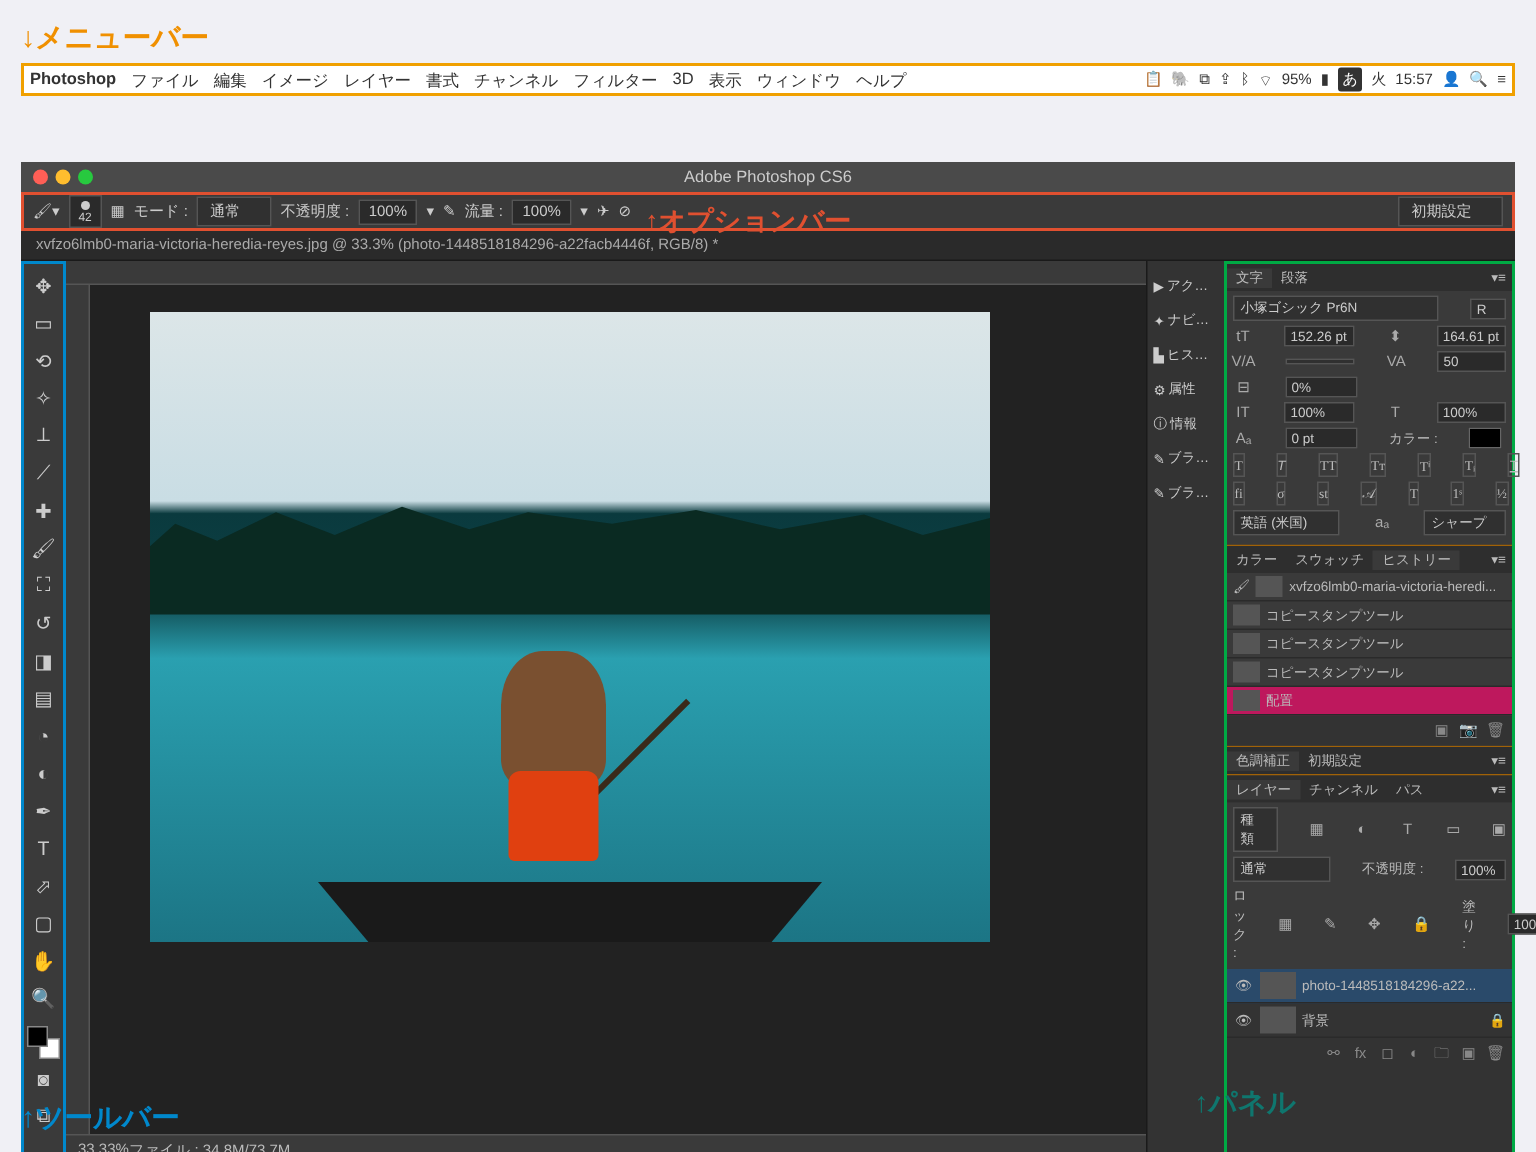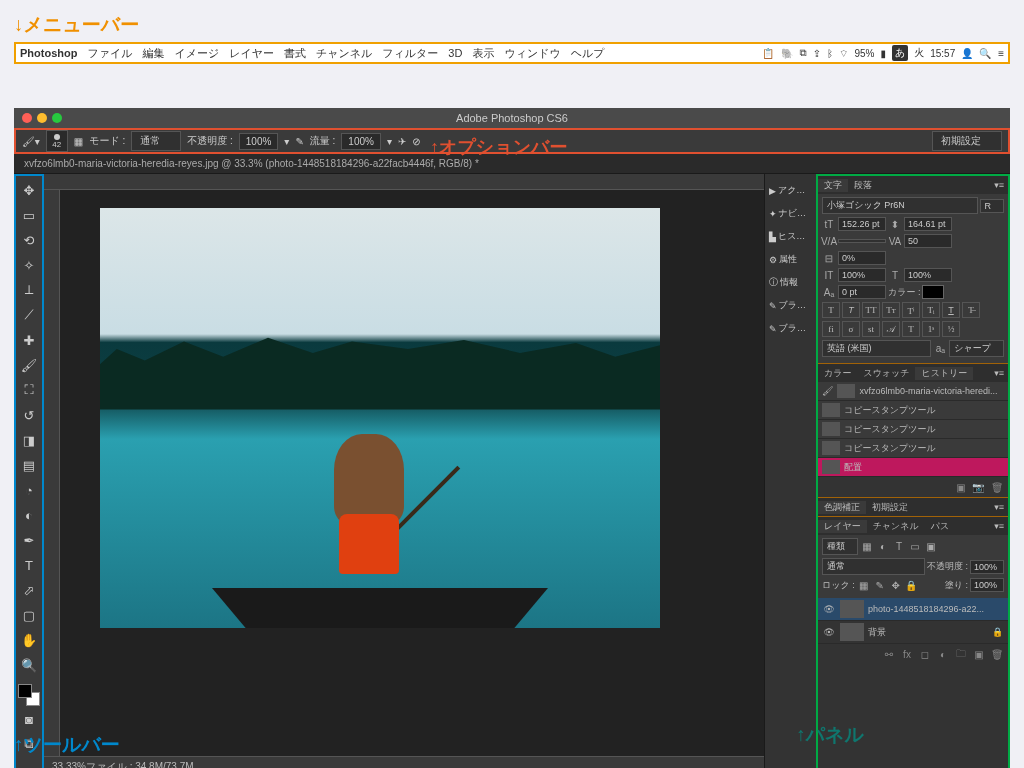--- a/index.html
+++ b/index.html
@@ -48,21 +48,21 @@
 .panels-col { width: 52px; background: #333; border-left: 1px solid #1a1a1a; }
 .tab-panel-col { display: flex; flex-direction: column; gap: 6px; padding: 8px 2px; }
 .tab-panel-col .pitem { color: #ccc; font-size: 9px; display: flex; align-items: center; gap: 2px; padding: 2px; cursor: pointer; }
 .panels { border: 2px solid #00aa44; width: 194px; background: #333; display: flex; flex-direction: column; color: #bbb; font-size: 9px; }
 .pgrp { border-bottom: 1px solid #a16207; }
 .pgrp .ptabs { display: flex; background: #2e2e2e; height: 18px; align-items: center; }
 .pgrp .ptabs span { padding: 0 6px; cursor: pointer; }
 .pgrp .ptabs .active { background: #3a3a3a; }
 .pgrp .ptabs .menu { margin-left: auto; padding: 0 4px; }
 .pgrp .pbody { padding: 3px 4px; background: #3a3a3a; }
-.pbody .row { display: flex; align-items: center; gap: 2px; margin-bottom: 3px; }
+.pbody .row { display: flex; align-items: center; gap: 21px; margin-bottom: 3px; }
 .pbody .num { background: #2a2a2a; border: 1px solid #555; padding: 1px 3px; width: 48px; font-size: 9px; color: #ccc; }
 .pbody .dd { background: #303030; border: 1px solid #555; padding: 1px 12px 1px 4px; font-size: 9px; color: #ccc; }
 .pbody .ico { width: 14px; height: 14px; display: inline-flex; align-items: center; justify-content: center; font-size: 10px; color: #aaa; }
 .hist-item { display: flex; align-items: center; gap: 4px; padding: 2px 4px; border-bottom: 1px solid #2a2a2a; }
 .hist-item.sel { background: #be185d; }
 .hist-item .thumb { width: 18px; height: 14px; background: #555; }
 .layer-item { display: flex; align-items: center; gap: 4px; padding: 2px 4px; border-bottom: 1px solid #2a2a2a; }
 .layer-item.sel { background: #2a4a6a; }
 .layer-item .eye { width: 14px; text-align: center; }
 .layer-item .lthumb { width: 24px; height: 18px; background: #555; }

